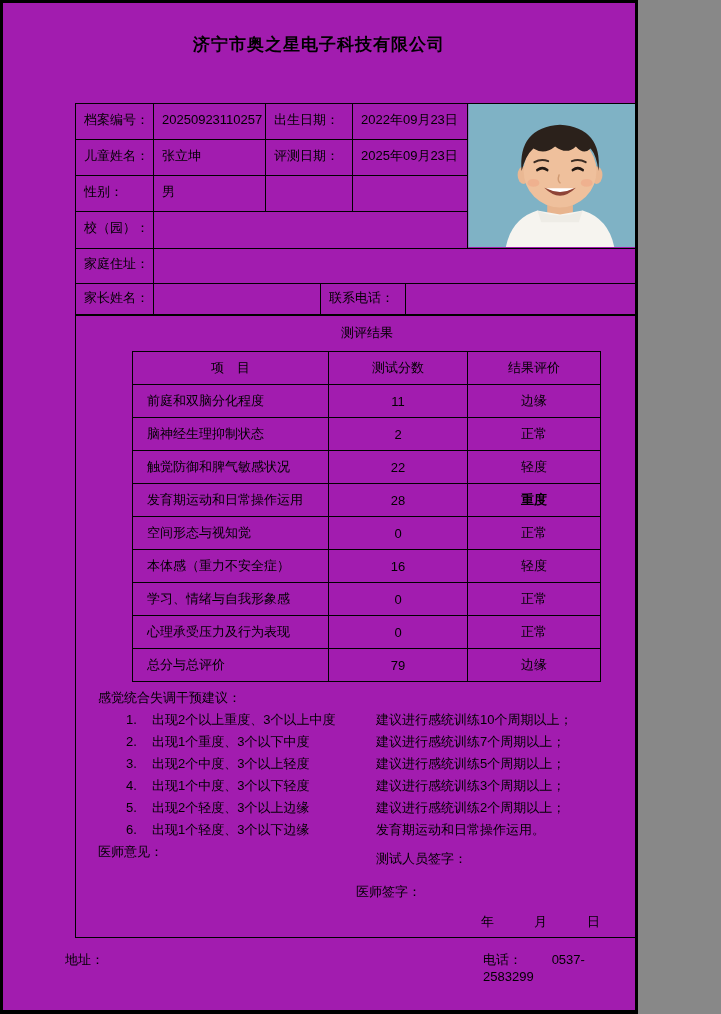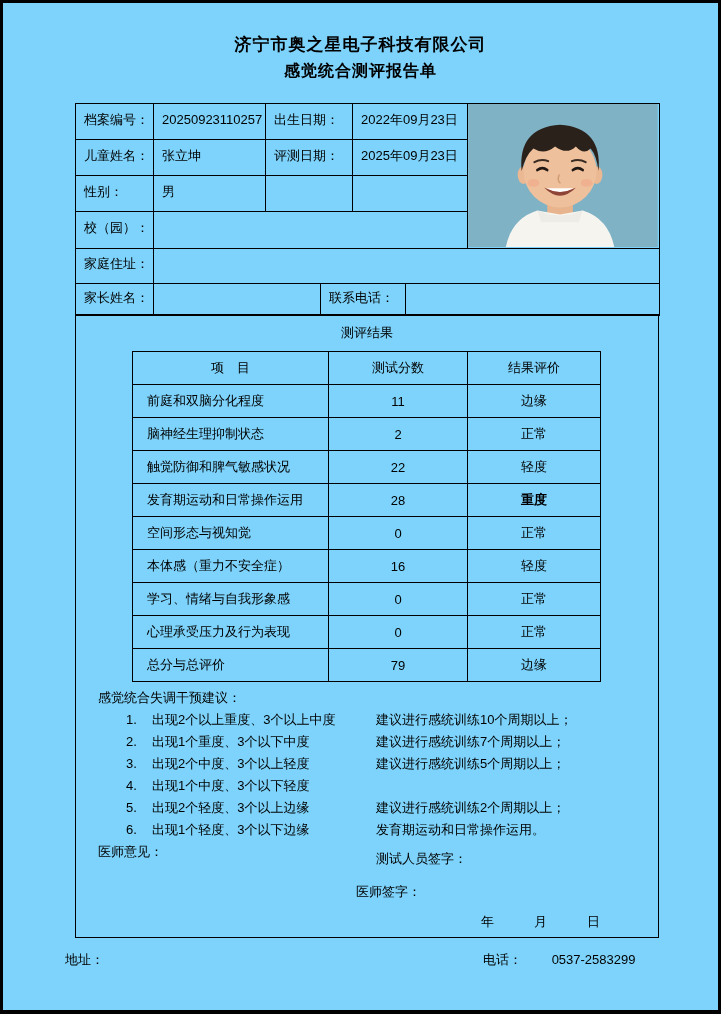--- a/index.html
+++ b/index.html
@@ -1,19 +1,19 @@
 <!DOCTYPE html>
 <html><head>
 <meta charset="utf-8">
 <style>
   html,body { margin:0; padding:0; background:#888; }
   .page {
     position:relative;
-    width:721px; height:1014px;
-    background:#7dd3fc;
+    width:638px; height:1014px;
+    background:#a21caf;
     box-sizing:border-box;
     border:solid #000;
     border-width:3px 3px 4px 3px;
     font-family:"Liberation Sans", sans-serif;
     color:#000;
     overflow:hidden;
   }
   .company-title {
     position:absolute; top:30px; left:0; width:100%;
     text-align:center; font-size:17px; font-weight:bold; letter-spacing:1px;
@@ -70,21 +70,20 @@
   .footer-address { position:absolute; left:62px; }
   .footer-phone { position:absolute; left:480px; }
   .footer-phone-value { margin-left:26px; }
 </style>
 </head>
 <body>
 
 <div class="page">
 
   <div class="company-title">济宁市奥之星电子科技有限公司</div>
-  <div class="report-title">感觉统合测评报告单</div>
 
   <div class="tables">
 
     <table>
       <colgroup>
         <col style="width:78px">
           <col style="width:112px">
           <col style="width:87px">
           <col style="width:115px">
           <col style="width:192px">
@@ -243,20 +242,21 @@
         <span class="rec-adv">建议进行感统训练7个周期以上；</span>
       </div>
       <div class="rec-row">
         <span class="rec-no">3.</span>
         <span class="rec-cond">出现2个中度、3个以上轻度</span>
         <span class="rec-adv">建议进行感统训练5个周期以上；</span>
       </div>
       <div class="rec-row">
         <span class="rec-no">4.</span>
         <span class="rec-cond">出现1个中度、3个以下轻度</span>
+        <span class="rec-adv">建议进行感统训练3个周期以上；</span>
       </div>
       <div class="rec-row">
         <span class="rec-no">5.</span>
         <span class="rec-cond">出现2个轻度、3个以上边缘</span>
         <span class="rec-adv">建议进行感统训练2个周期以上；</span>
       </div>
       <div class="rec-row">
         <span class="rec-no">6.</span>
         <span class="rec-cond">出现1个轻度、3个以下边缘</span>
         <span class="rec-adv">发育期运动和日常操作运用。</span>

